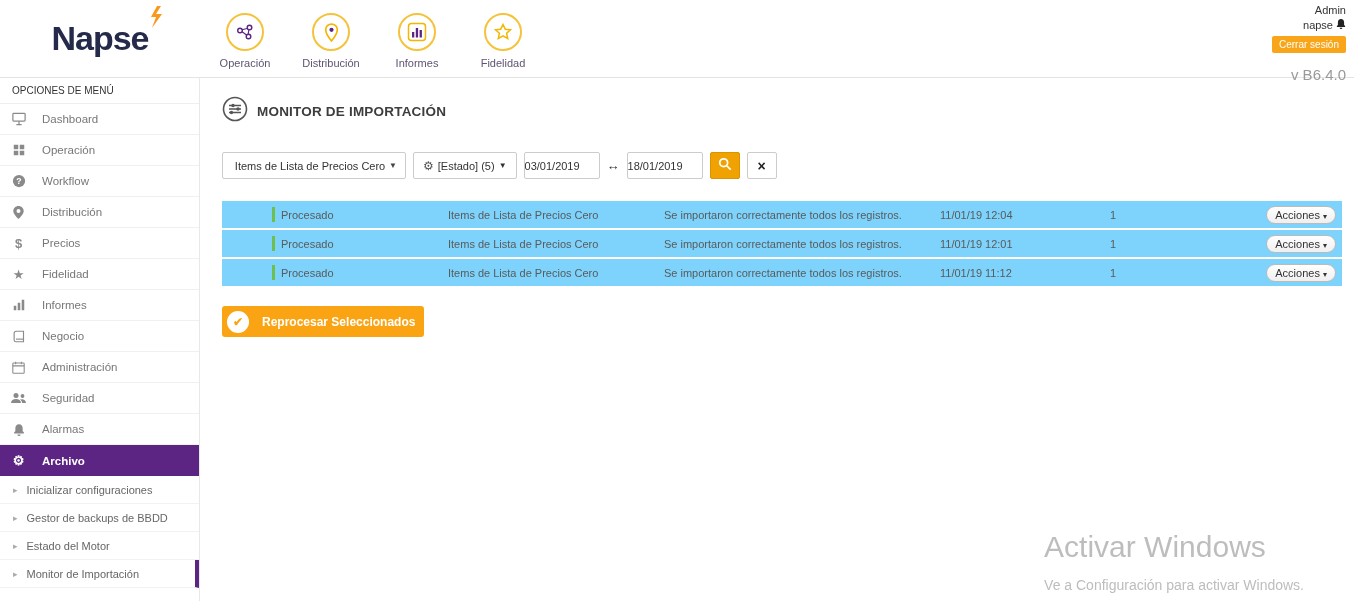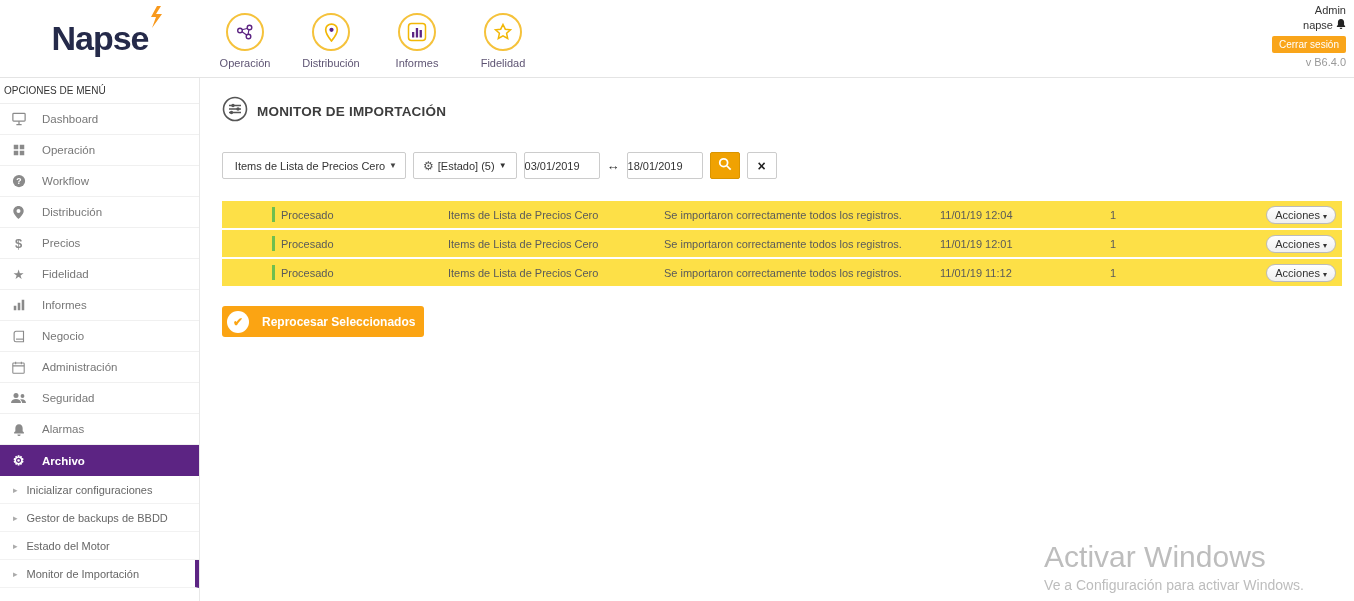--- a/index.html
+++ b/index.html
@@ -13,25 +13,25 @@
   .logo-inner{position:relative;cursor:pointer}
   .logo-text{font-size:34px;font-weight:bold;color:#252a4a;letter-spacing:-1px}
   .spark{position:absolute;top:-14px;right:-18px}
   .topnav{display:flex;gap:20px;align-items:flex-start;padding-top:13px;margin-left:12px}
   .nav-item{display:flex;flex-direction:column;align-items:center;width:66px;cursor:pointer}
   .nav-circle{width:38px;height:38px;border:2px solid #f5c23b;border-radius:50%;background:#fff;display:flex;align-items:center;justify-content:center}
   .nav-label{margin-top:6px;font-size:11px;color:#5e5473}
   .userbox{position:absolute;right:8px;top:3px;text-align:right;font-size:11px;color:#333;line-height:1.35}
   .user-name{display:flex;align-items:center;justify-content:flex-end;gap:3px}
   .btn-logout{margin-top:3px;background:#f9a51a;color:#fff;border:none;border-radius:2px;font-size:10px;padding:3px 7px;cursor:pointer;font-family:inherit}
-  .version{margin-top:2px;font-size:11px;color:#999}
+  .version{margin-top:12px;font-size:15px;color:#999}
 
   
   .sidebar{position:absolute;top:78px;left:0;width:200px;height:523px;background:#fff;border-right:1px solid #e8e8e8}
-  .sb-title{height:26px;line-height:26px;padding-left:4px;font-size:10px;color:#333;border-bottom:1px solid #eee}
+  .sb-title{height:26px;line-height:26px;padding-left:12px;font-size:10px;color:#333;border-bottom:1px solid #eee}
   .sb-item{height:31px;display:flex;align-items:center;gap:15px;padding-left:10px;font-size:11.5px;color:#777;border-bottom:1px solid #f0f0f0;cursor:pointer}
   .sb-item .si{width:17px;display:flex;justify-content:center;align-items:center;color:#8a8a8a;font-size:13px}
   .sb-item.active{background:#5c2483;color:#fff;font-weight:bold;border-bottom:none}
   .sb-item.active .si{color:#fff}
   .sb-sub{height:28px;display:flex;align-items:center;gap:9px;padding-left:13px;font-size:11px;color:#666;border-bottom:1px solid #f2f2f2;cursor:pointer}
   .sb-sub .caret{color:#aaa;font-size:9px}
   .sb-sub.active{border-right:4px solid #5c2483}
 
   
   .content{position:absolute;left:200px;top:78px;width:1154px;height:523px;padding:18px 14px 0 22px}
@@ -48,36 +48,36 @@
   .date-input{width:76px;height:27px;border:1px solid #ccc;border-radius:2px;text-align:left;font-size:11px;color:#333;font-family:inherit}
   .arrow-lr{font-size:13px;color:#333}
   .btn-search{width:30px;height:27px;background:#f0a202;border:1px solid #d99400;border-radius:2px;display:flex;align-items:center;justify-content:center;cursor:pointer}
   .btn-clear{width:30px;height:27px;background:#fff;border:1px solid #ccc;border-radius:2px;display:flex;align-items:center;justify-content:center;font-weight:bold;color:#222;font-size:14px;cursor:pointer;font-family:inherit}
 
   
   .table{margin-top:22px;width:1120px}
   .trow{display:grid;grid-template-columns:50px 66px 110px 216px 276px 168px 60px 1fr;align-items:center;font-size:11px}
   .thead{height:30px;color:#555;border-bottom:1px solid #ececec}
   .thead .cb{padding-left:2px}
-  .tbody .trow{height:29px;background:#fde047;border-bottom:2px solid #fff;color:#5a5a5a}
+  .tbody .trow{height:29px;background:#7dd3fc;border-bottom:2px solid #fff;color:#5a5a5a}
   .estado-cell{display:flex;align-items:center;gap:6px}
   .estado-bar{width:3px;height:15px;background:#6fbf4e;flex:none}
   .num-cell{padding-left:2px}
   .acciones-cell{text-align:right;padding-right:6px}
   .btn-acciones{font-size:11px;color:#333;background:linear-gradient(#fff,#efefef);border:1px solid #bbb;border-radius:9px;padding:2px 8px;cursor:pointer;font-family:inherit}
   .btn-acciones .caret{font-size:8px}
 
   
   .btn-reprocess{margin-top:18px;width:202px;height:31px;display:flex;align-items:center;gap:13px;padding-left:5px;background:#fba413;border:none;border-radius:3px;color:#fff;font-weight:bold;font-size:12px;cursor:pointer;font-family:inherit}
   .check-circle{width:22px;height:22px;border-radius:50%;background:#fff;color:#fba413;display:flex;align-items:center;justify-content:center;font-size:12px;flex:none}
 
   
   .watermark{position:absolute;right:50px;bottom:8px;color:#bdbdbd}
   .wm1{font-size:30px}
-  .wm2{font-size:14px;margin-top:3px}
+  .wm2{font-size:14px;margin-top:13px}
 </style>
 </head>
 <body>
 
 <div id="app">
 
   <div class="header">
     <div class="logo">
       <div class="logo-inner">
         <span class="logo-text">Napse</span>

